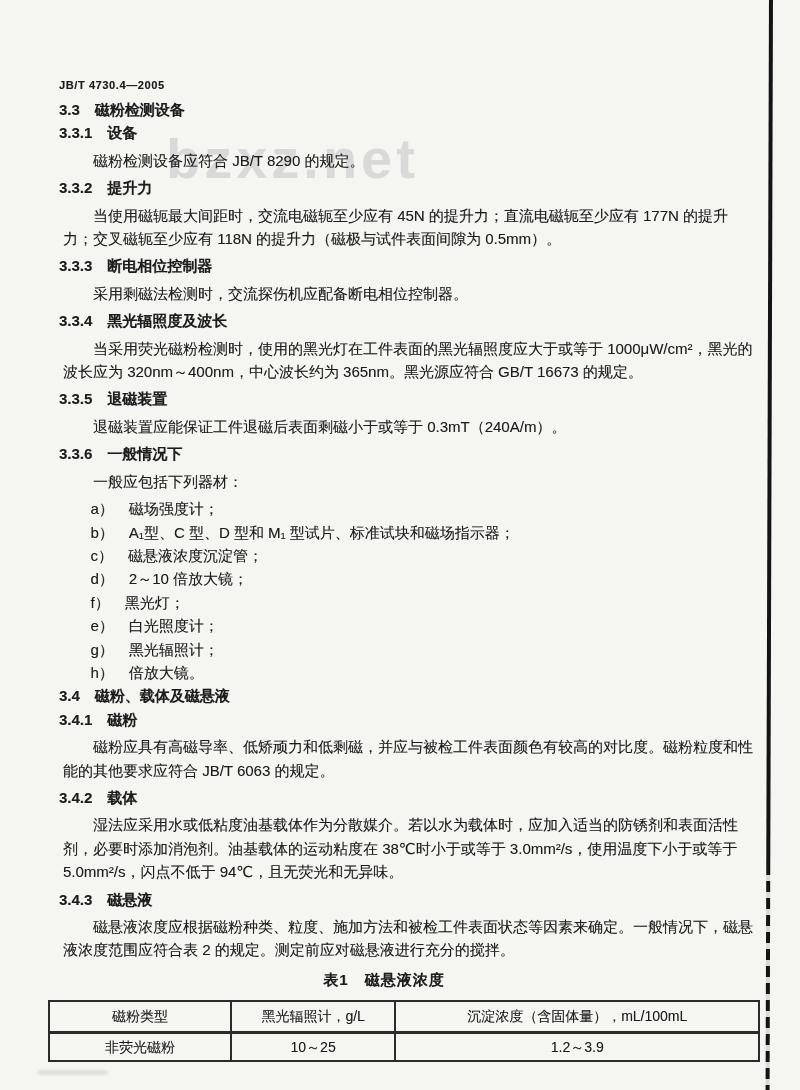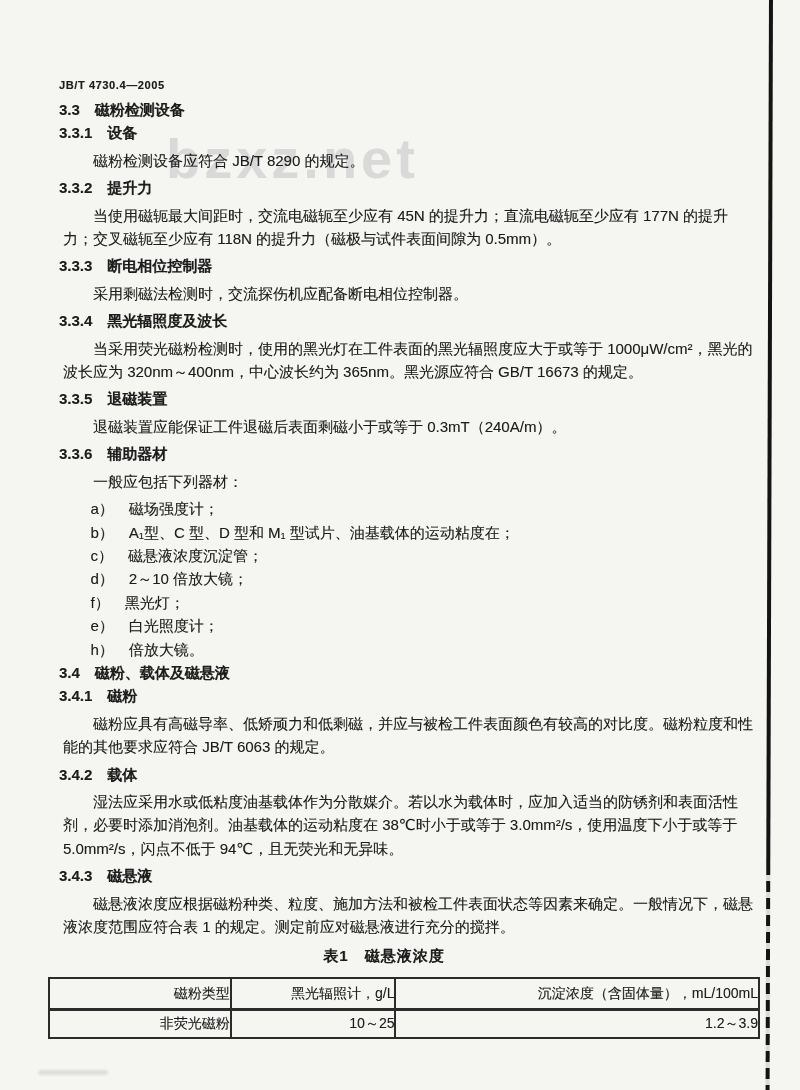--- a/index.html
+++ b/index.html
@@ -55,21 +55,21 @@
   .table-title{
     text-align:center;font-weight:700;font-size:15px;
     margin-bottom:9px;letter-spacing:1px;
   }
   table.t1{
     width:712px;border-collapse:collapse;table-layout:fixed;
     font-size:14px;
   }
   table.t1 th,table.t1 td{
     border:2px solid #2b2b2b;
-    text-align:right;vertical-align:middle;
+    text-align:center;vertical-align:middle;
     font-weight:400;padding:0;
   }
   table.t1 thead th{height:29px;border-bottom-width:3px;}
   table.t1 tbody td{height:26px;}
   table.t1 tbody tr + tr td{border-top-width:1px;}
   
   .page-number{
     position:absolute;left:57px;top:1106px;
     font-size:14.5px;letter-spacing:1px;z-index:1;
     text-shadow:0.3px 0.3px 0.5px rgba(0,0,0,0.3);
@@ -101,36 +101,37 @@
         <div class="h3">3.3.1　设备</div>
         <div class="p">磁粉检测设备应符合 JB/T 8290 的规定。</div>
         <div class="h3">3.3.2　提升力</div>
         <div class="p">当使用磁轭最大间距时，交流电磁轭至少应有 45N 的提升力；直流电磁轭至少应有 177N 的提升力；交叉磁轭至少应有 118N 的提升力（磁极与试件表面间隙为 0.5mm）。</div>
         <div class="h3">3.3.3　断电相位控制器</div>
         <div class="p">采用剩磁法检测时，交流探伤机应配备断电相位控制器。</div>
         <div class="h3">3.3.4　黑光辐照度及波长</div>
         <div class="p">当采用荧光磁粉检测时，使用的黑光灯在工件表面的黑光辐照度应大于或等于 1000μW/cm²，黑光的波长应为 320nm～400nm，中心波长约为 365nm。黑光源应符合 GB/T 16673 的规定。</div>
         <div class="h3">3.3.5　退磁装置</div>
         <div class="p">退磁装置应能保证工件退磁后表面剩磁小于或等于 0.3mT（240A/m）。</div>
-        <div class="h3">3.3.6　辅助器材</div>
+        <div class="h3">3.3.6　一般情况下</div>
         <div class="p">一般应包括下列器材：</div>
         <div class="li">a）　磁场强度计；</div>
-        <div class="li">b）　A₁型、C 型、D 型和 M₁ 型试片、油基载体的运动粘度在；</div>
+        <div class="li">b）　A₁型、C 型、D 型和 M₁ 型试片、标准试块和磁场指示器；</div>
         <div class="li">c）　磁悬液浓度沉淀管；</div>
         <div class="li">d）　2～10 倍放大镜；</div>
         <div class="li">f）　黑光灯；</div>
         <div class="li">e）　白光照度计；</div>
+        <div class="li">g）　黑光辐照计；</div>
         <div class="li">h）　倍放大镜。</div>
         <div class="h2">3.4　磁粉、载体及磁悬液</div>
         <div class="h3">3.4.1　磁粉</div>
         <div class="p">磁粉应具有高磁导率、低矫顽力和低剩磁，并应与被检工件表面颜色有较高的对比度。磁粉粒度和性能的其他要求应符合 JB/T 6063 的规定。</div>
         <div class="h3">3.4.2　载体</div>
         <div class="p">湿法应采用水或低粘度油基载体作为分散媒介。若以水为载体时，应加入适当的防锈剂和表面活性剂，必要时添加消泡剂。油基载体的运动粘度在 38℃时小于或等于 3.0mm²/s，使用温度下小于或等于 5.0mm²/s，闪点不低于 94℃，且无荧光和无异味。</div>
         <div class="h3">3.4.3　磁悬液</div>
-        <div class="p">磁悬液浓度应根据磁粉种类、粒度、施加方法和被检工件表面状态等因素来确定。一般情况下，磁悬液浓度范围应符合表 1 的规定。测定前应对磁悬液进行充分的搅拌。</div>
+        <div class="p">磁悬液浓度应根据磁粉种类、粒度、施加方法和被检工件表面状态等因素来确定。一般情况下，磁悬液浓度范围应符合表 2 的规定。测定前应对磁悬液进行充分的搅拌。</div>
       </div>
 
     <div class="table-wrap">
       <div class="table-title">表1　磁悬液浓度</div>
       <table class="t1">
         <colgroup id="t1-cols">
             <col style="width: 25.6%;">
             <col style="width: 23.2%;">
             <col style="width: 51.2%;">
           </colgroup>

